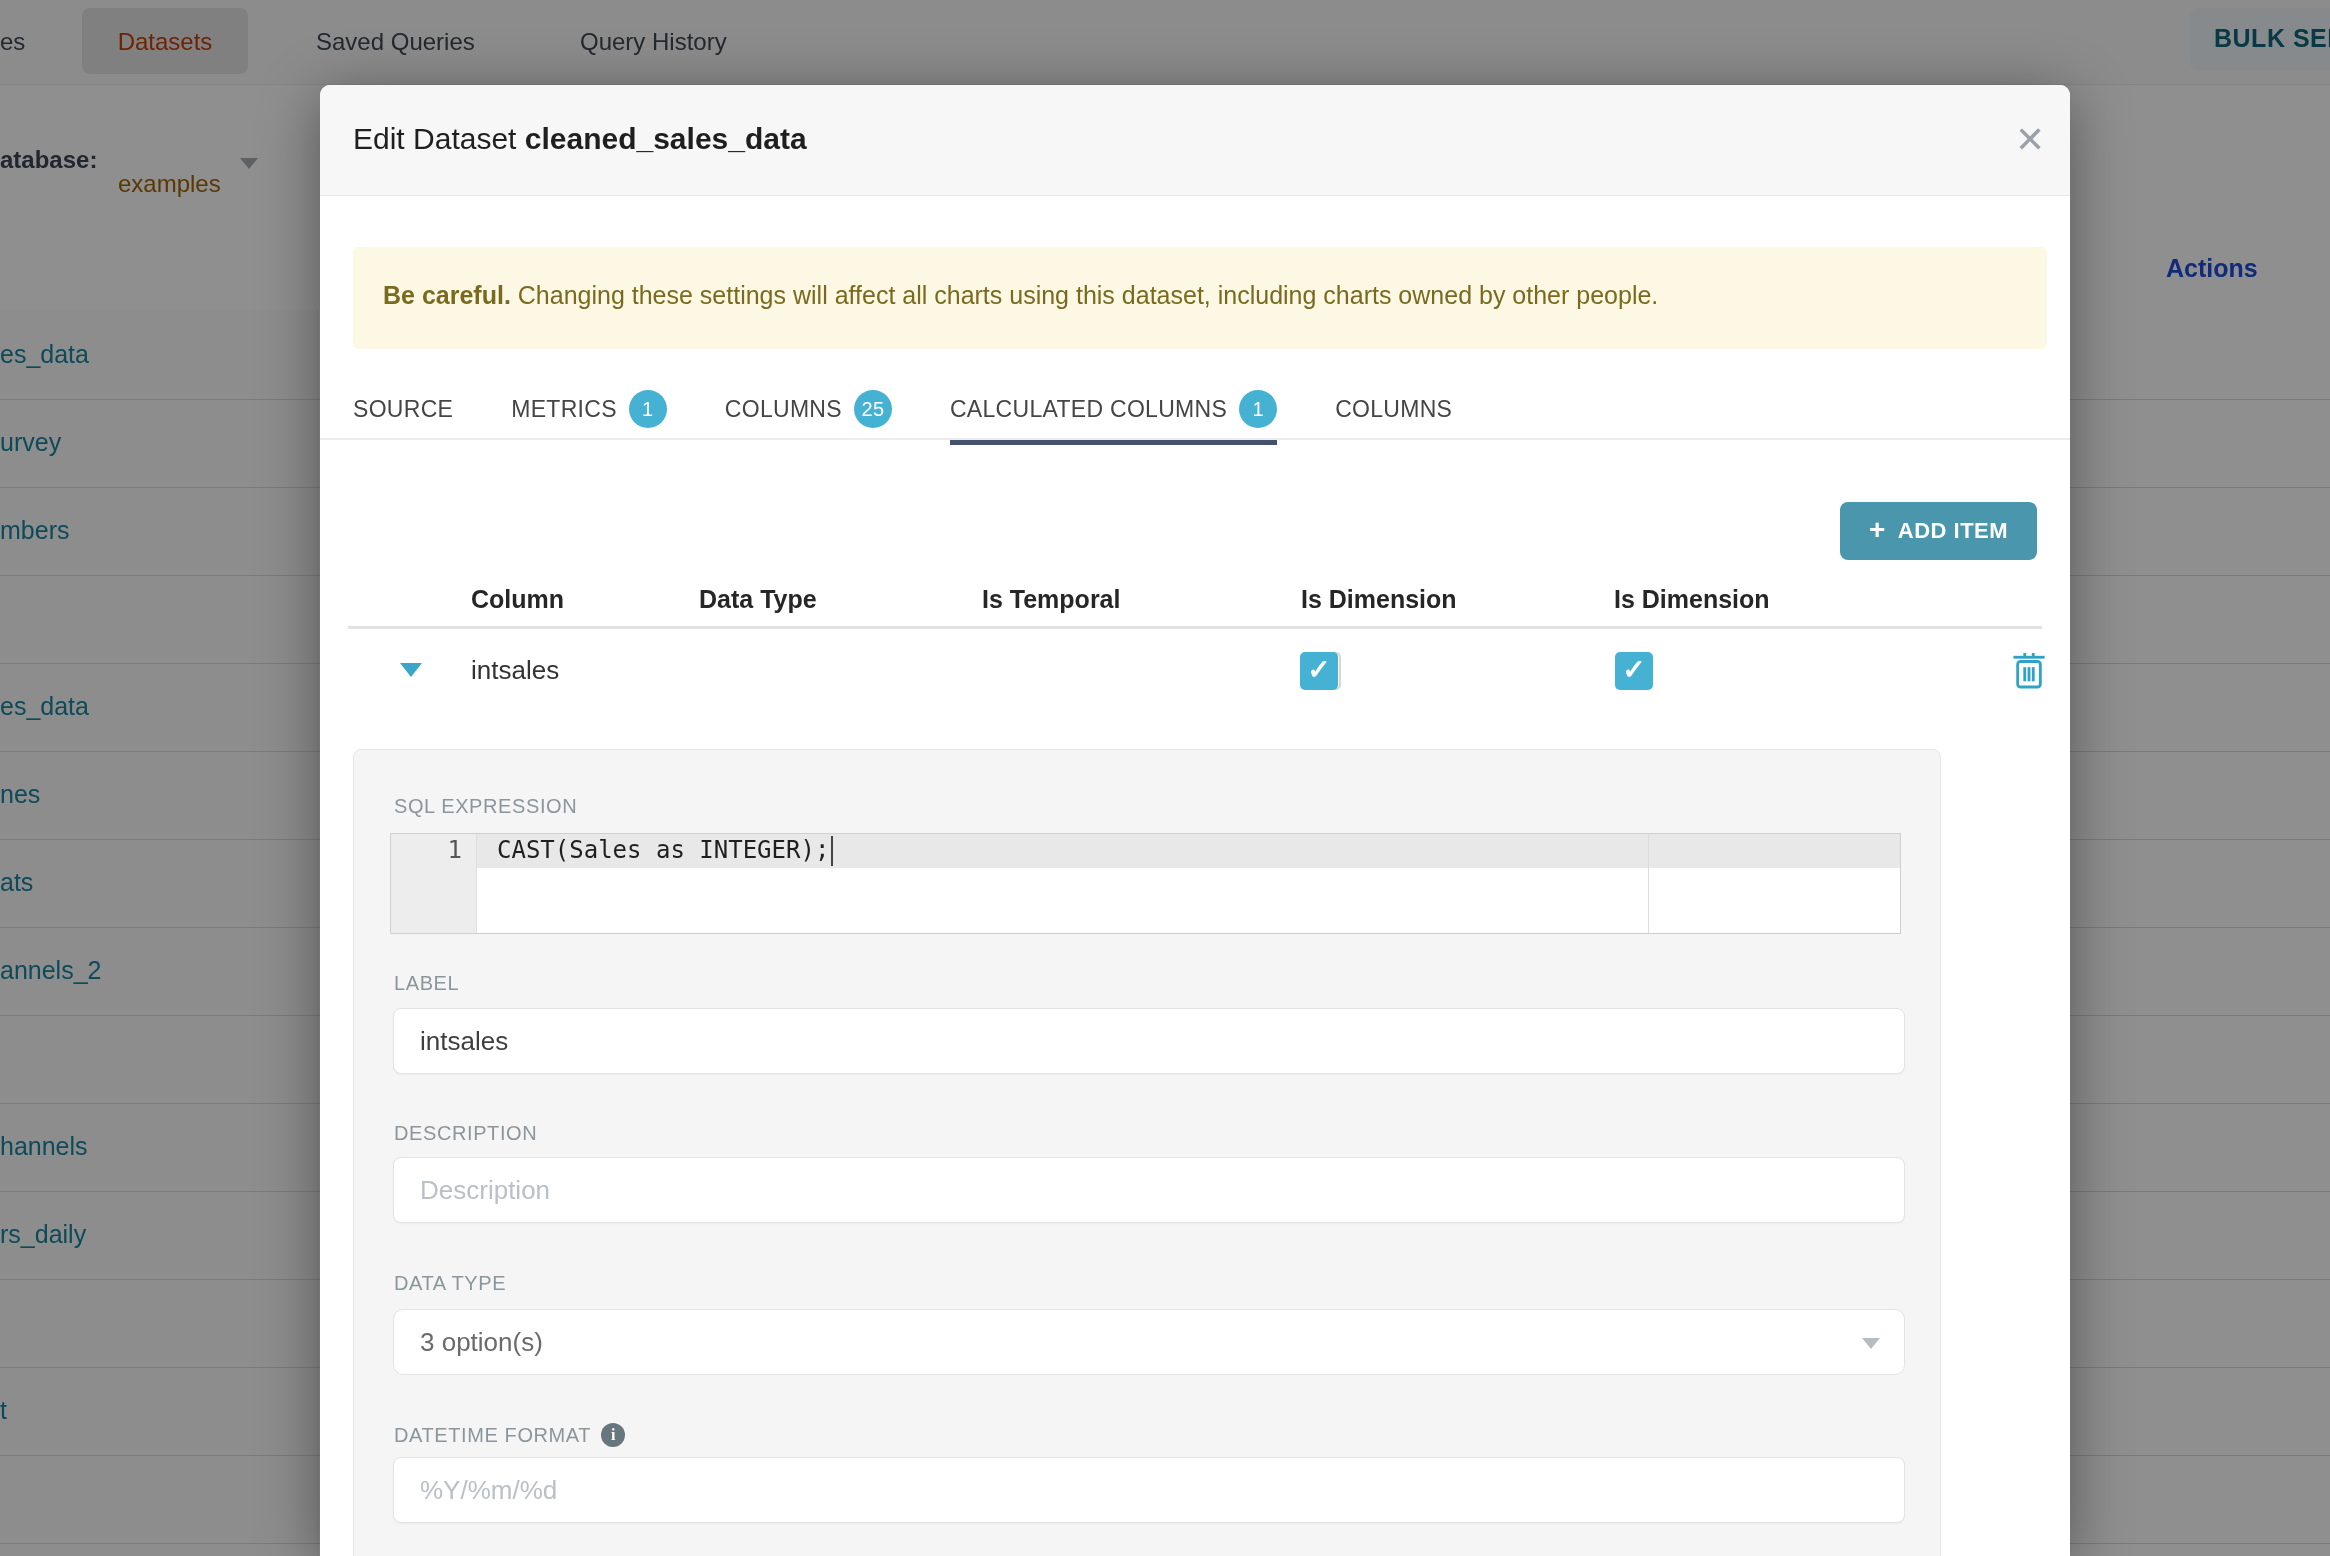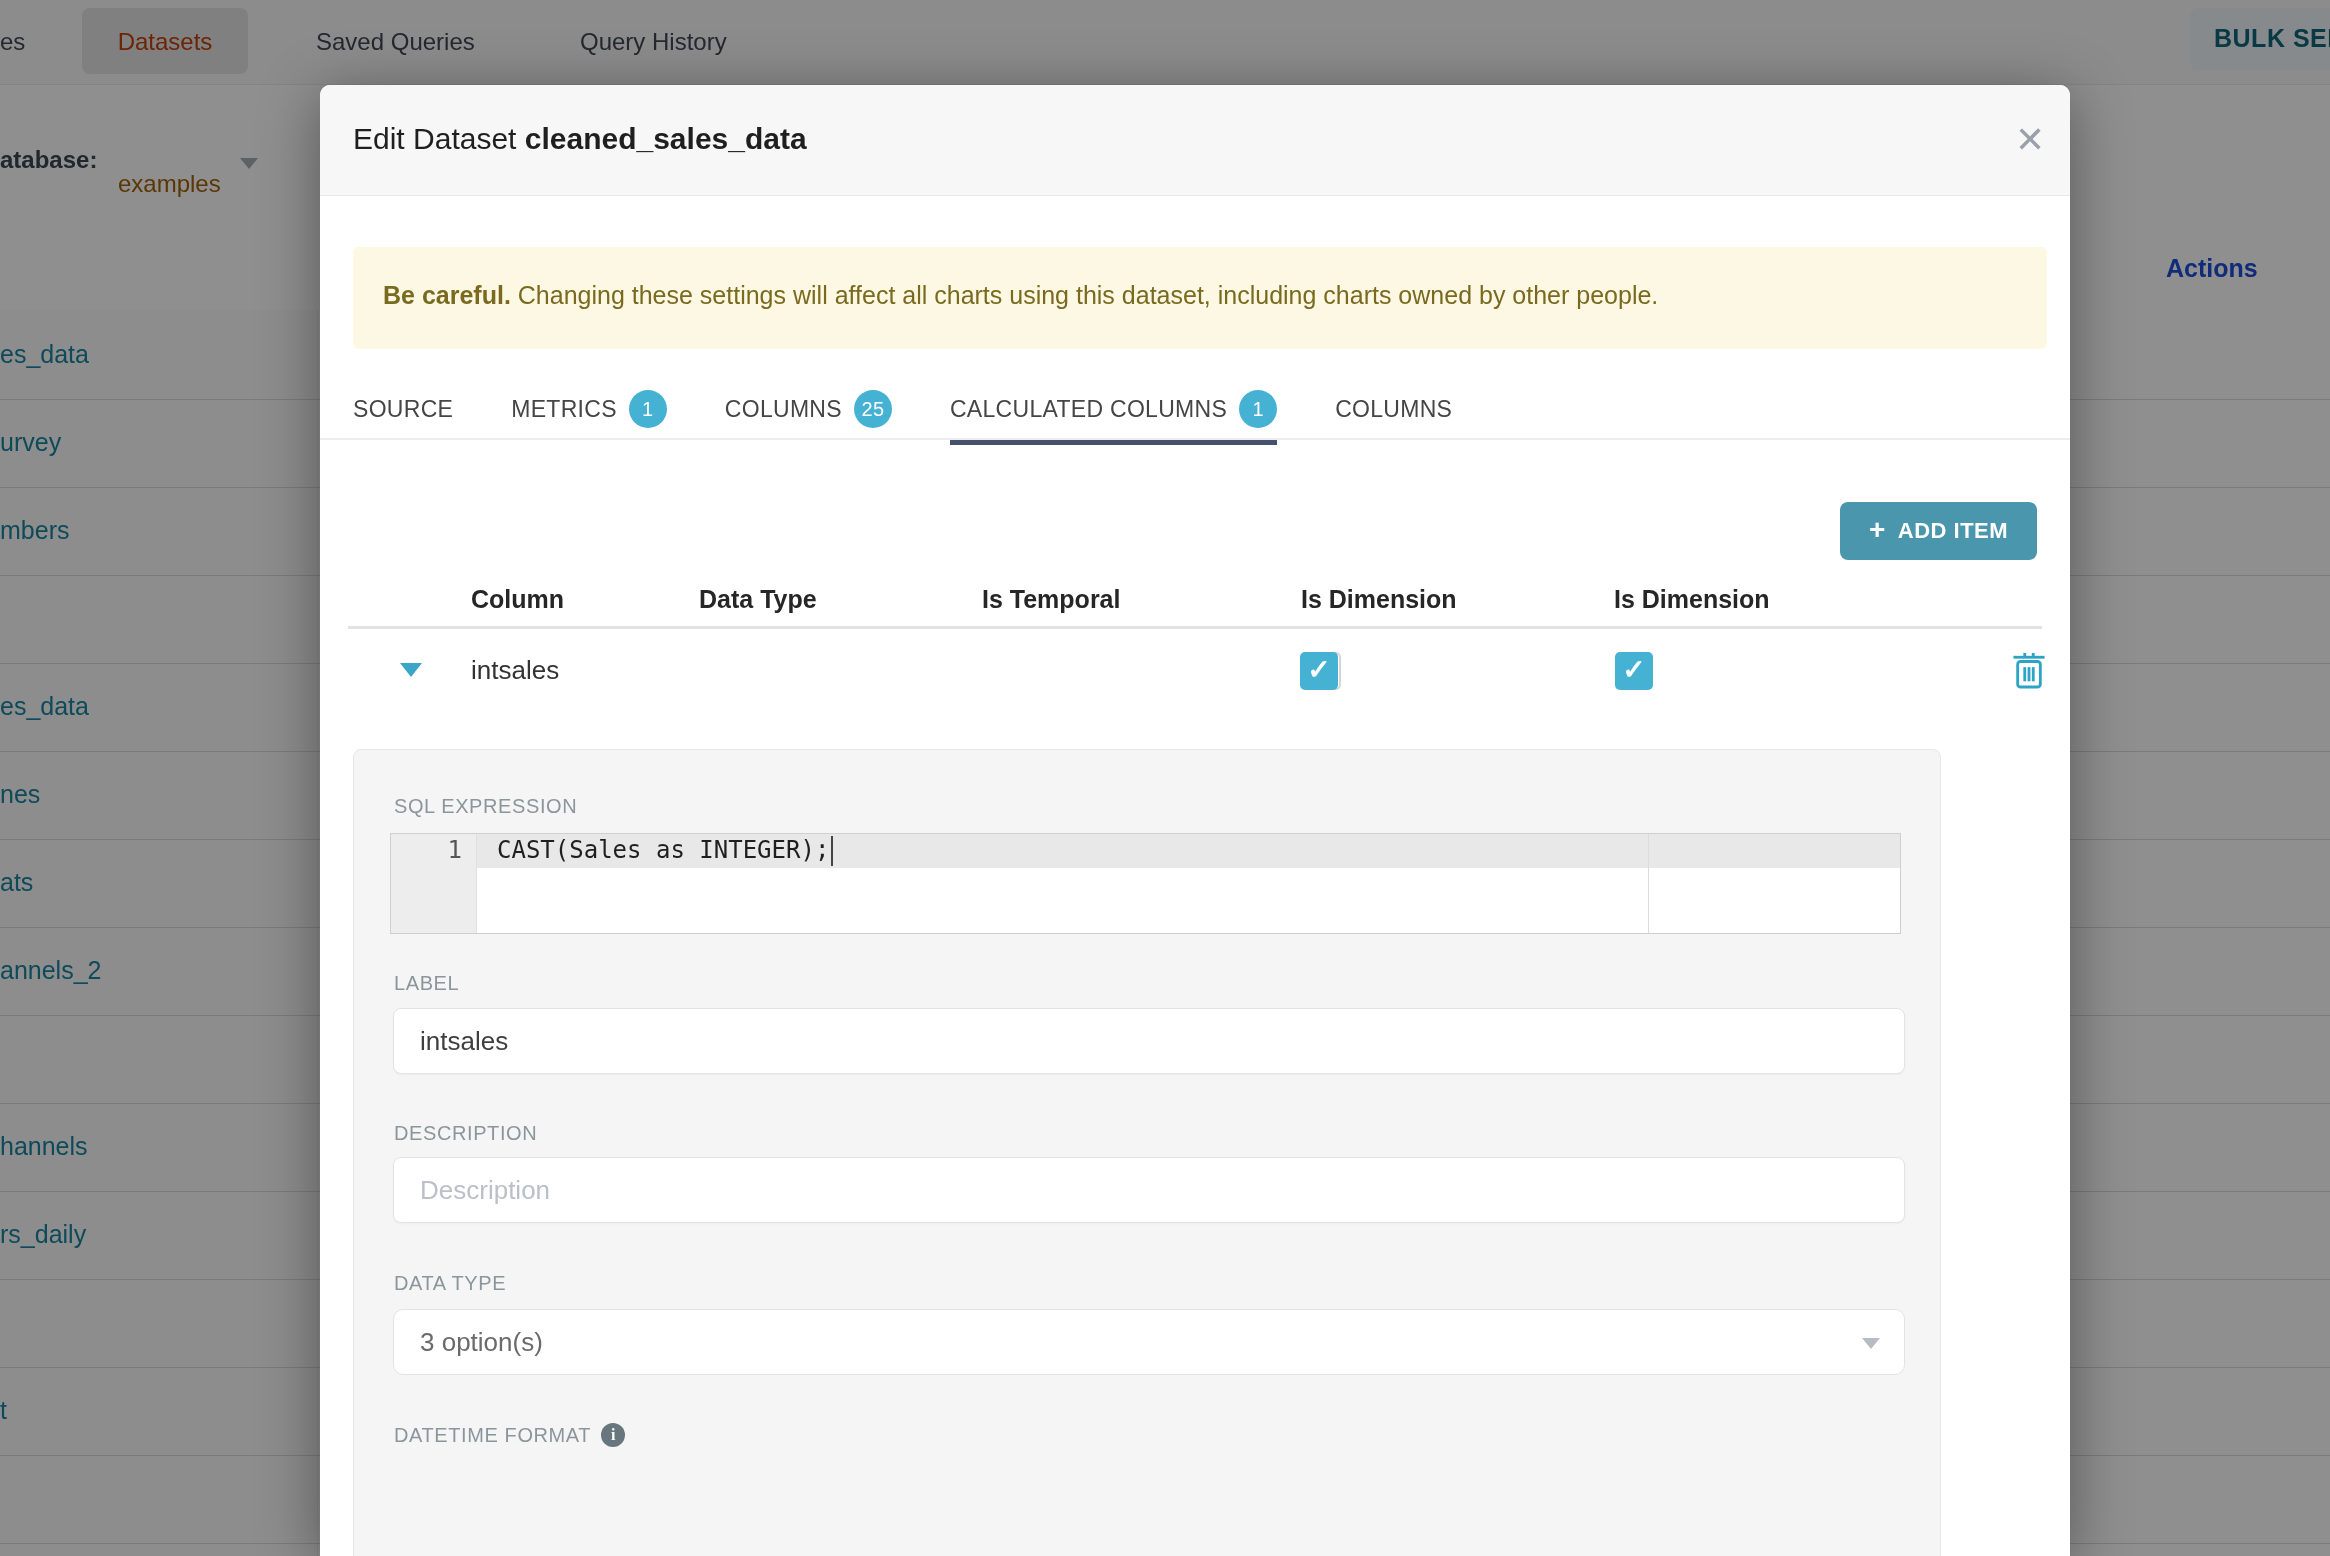--- a/index.html
+++ b/index.html
@@ -199,15 +199,16 @@
     <span class="fld-lbl" style="top:1187px">DATA TYPE</span>
     <div id="select-datatype" class="abs">
       <span class="sel-val">3 option(s)</span>
       <div class="caret-down"></div>
     </div>
 
     <div id="dt-row" class="abs">
       <span class="lblx">DATETIME FORMAT</span>
       <span id="info-icon">i</span>
     </div>
+    <input class="inp" style="top: 1372px;" placeholder="%Y/%m/%d">
 
   </div>
 </div>
 
 </body></html>

